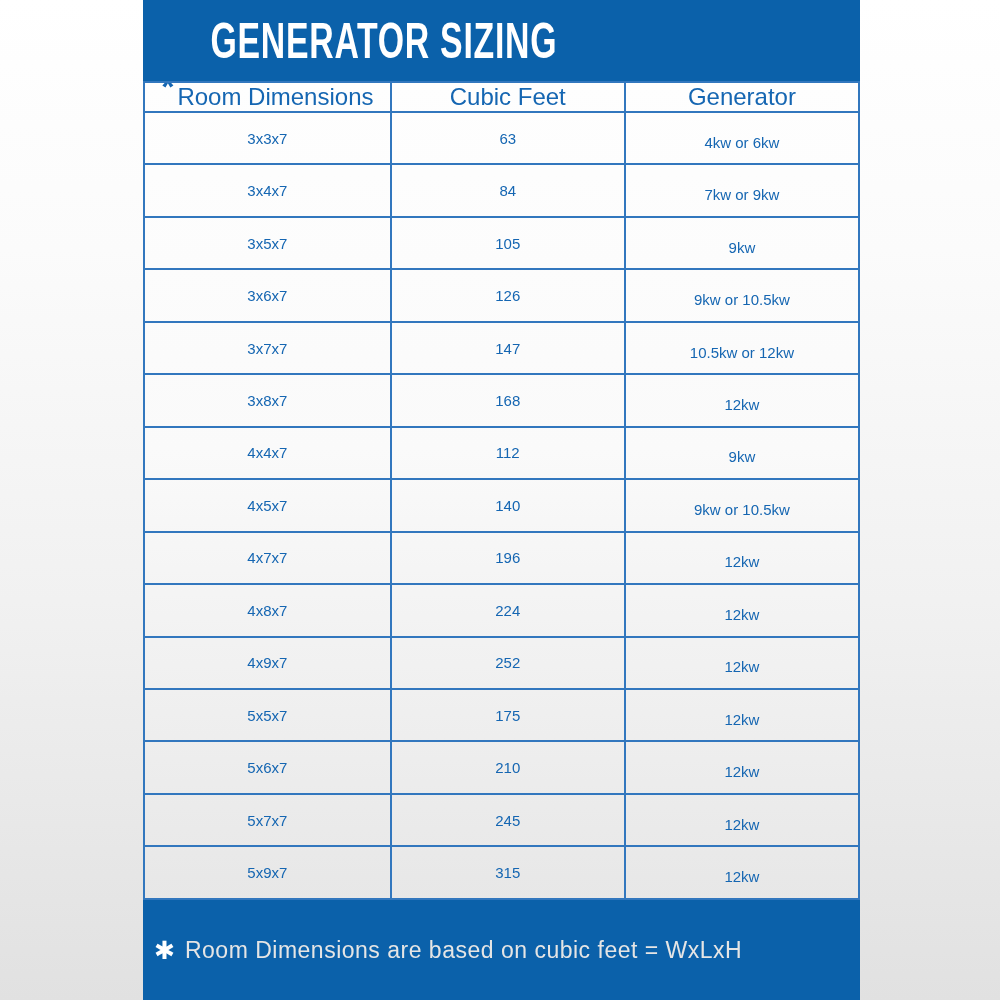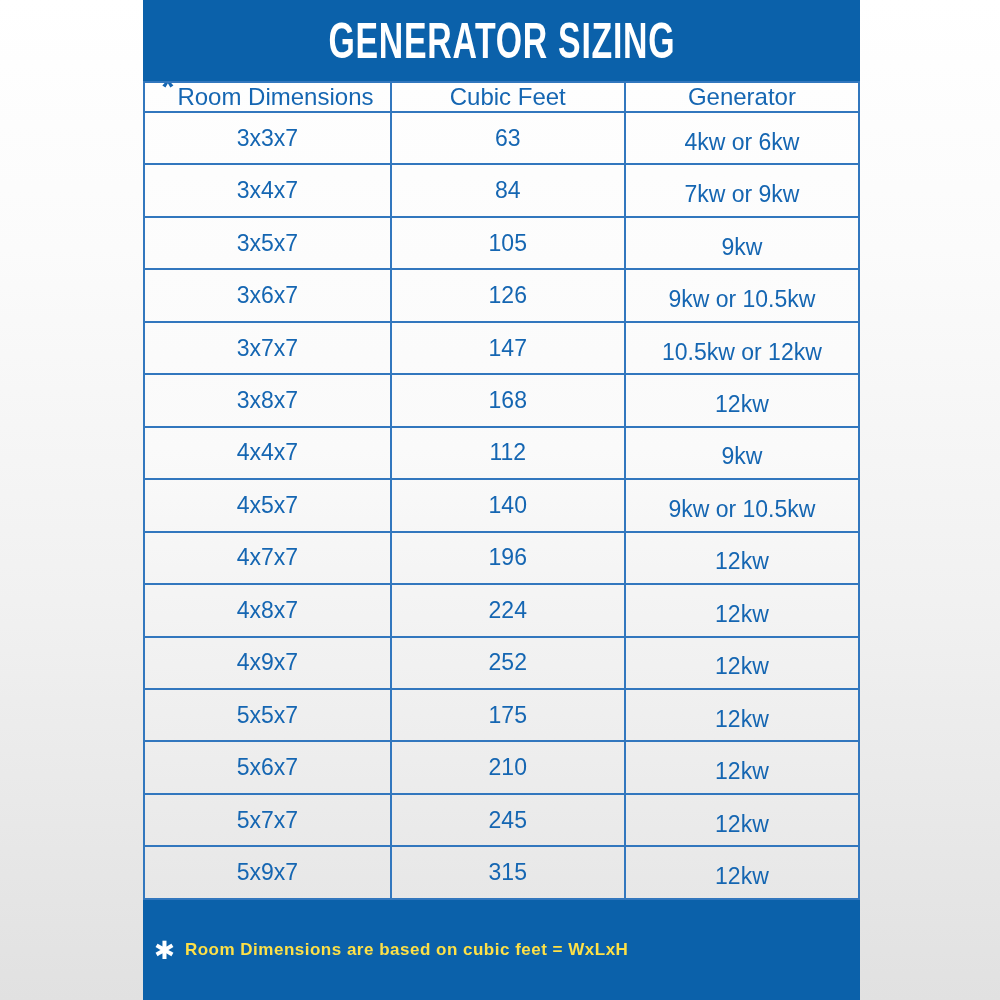--- a/index.html
+++ b/index.html
@@ -24,21 +24,20 @@
     top: 0;
     width: 717px;
     height: 1000px;
     background: #0b61aa;
   }
 
   .title-band {
     height: 81px;
     display: flex;
     align-items: center;
-    justify-content: center;
   }
 
   .title {
     display: inline-block;
     color: #ffffff;
     font-size: 47px;
     font-weight: bold;
     letter-spacing: 1px;
     white-space: nowrap;
     transform: scale(0.72, 1.06);
@@ -61,21 +60,21 @@
   table.sizing col.c1 { width: 34.5%; }
   table.sizing col.c2 { width: 32.75%; }
   table.sizing col.c3 { width: 32.75%; }
 
   table.sizing th,
   table.sizing td {
     border: 2px solid #3277be;
     text-align: center;
     vertical-align: middle;
     color: #1566b2;
-    font-size: 23px;
+    font-size: 15px;
     font-weight: normal;
     overflow: hidden;
     white-space: nowrap;
   }
 
   table.sizing th {
     font-size: 24px;
   }
 
   table.sizing td:nth-child(3) {
@@ -103,25 +102,24 @@
   }
 
   .foot-ast {
     color: #ffffff;
     font-size: 25px;
     margin-right: 10px;
     line-height: 1;
   }
 
   .foot-text {
-    color: #fde047;
-    font-size: 17px;
+    color: #e5e5e5;
+    font-size: 23px;
     letter-spacing: 0.5px;
     white-space: nowrap;
-    font-weight: bold;
   }
 </style>
 </head>
 <body>
 
 <div class="page">
   <div class="panel">
 
     <div class="title-band">
       <span class="title">GENERATOR SIZING</span>

